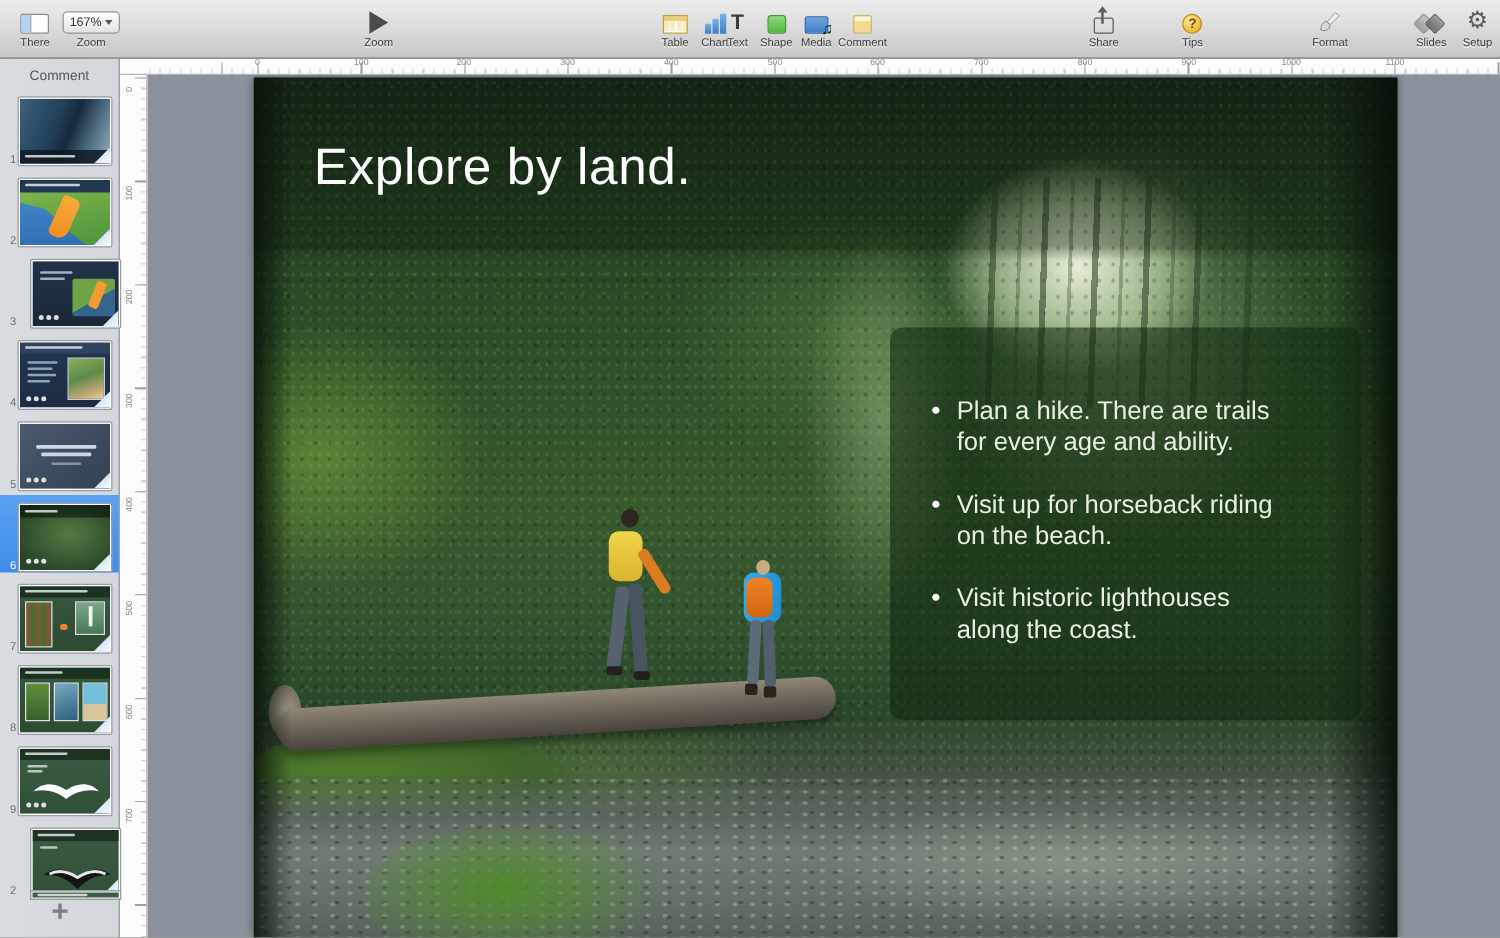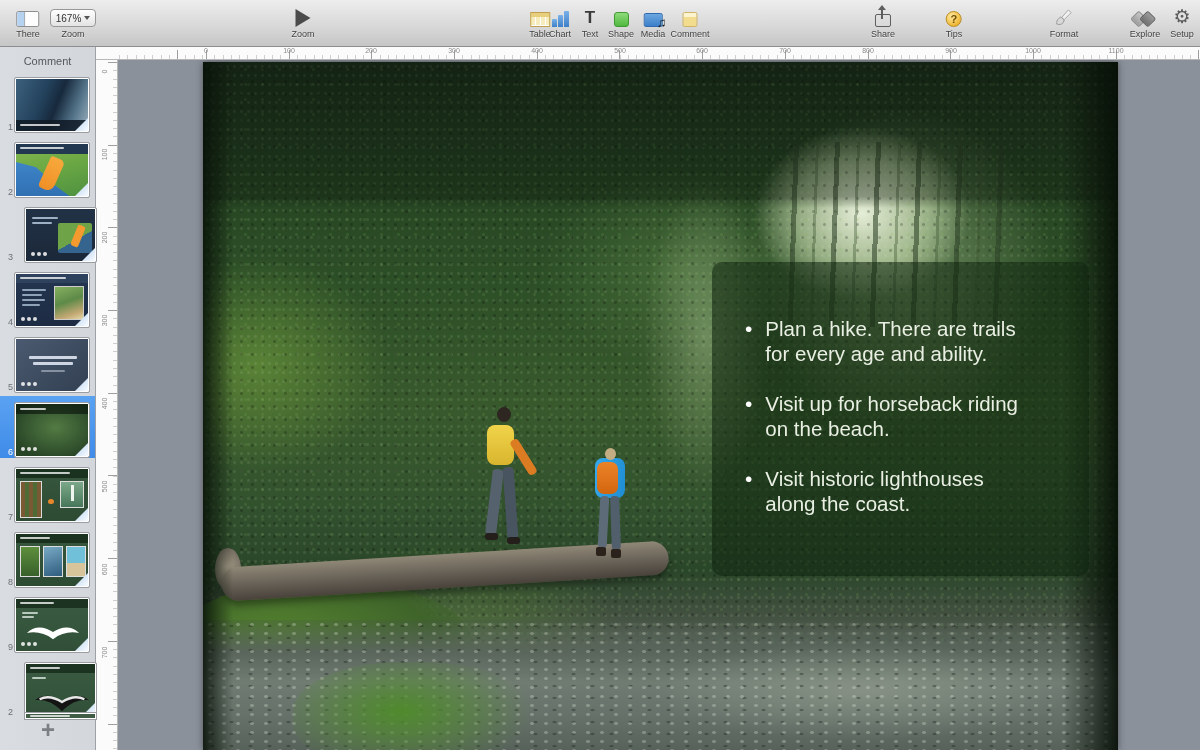--- a/index.html
+++ b/index.html
@@ -205,21 +205,21 @@
           <div class="ic-play"></div>
         </div>
       <span class="lbl">Zoom</span>
     </div>
     <div class="tb-item" style="left:540px">
       <div class="ic">
           <div class="ic-table"></div>
         </div>
       <span class="lbl">Table</span>
     </div>
-    <div class="tb-item" style="left:560px">
+    <div class="tb-item" style="left:572px">
       <div class="ic">
           <div class="ic-chart">
             <i style="height:8px"></i>
             <i style="height:12px"></i>
             <i style="height:16px"></i>
           </div>
         </div>
       <span class="lbl">Chart</span>
     </div>
     <div class="tb-item" style="left:590px">
@@ -272,21 +272,21 @@
       </div>
       <span class="lbl">Format</span>
     </div>
     <div class="tb-item" style="left:1145px">
       <div class="ic">
           <div class="ic-animate">
             <i></i>
             <i></i>
           </div>
         </div>
-      <span class="lbl">Explore</span>
+      <span class="lbl">Slides</span>
     </div>
     <div class="tb-item" style="left:1182px">
       <div class="ic">
           <span class="ic-setup">⚙</span>
         </div>
       <span class="lbl">Setup</span>
     </div>
   </div>
 
   <div class="h-ruler">
@@ -471,20 +471,21 @@
         <i class="head"></i>
       <i class="legL"></i>
         <i class="legR"></i>
         <i class="footL"></i>
         <i class="footR"></i>
     </div>
 
     <div class="edge-l"></div>
     <div class="edge-r"></div>
     <div class="title-band"></div>
+    <div class="slide-title">Explore by land.</div>
 
     <div class="bullet-box">
       <div class="bullets">
         <div class="bullet">
           <span class="mk">•</span>
           <span class="tx">Plan a hike. There are trails for every age and ability.</span>
         </div>
         <div class="bullet">
           <span class="mk">•</span>
           <span class="tx">Visit up for horseback riding on the beach.</span>

